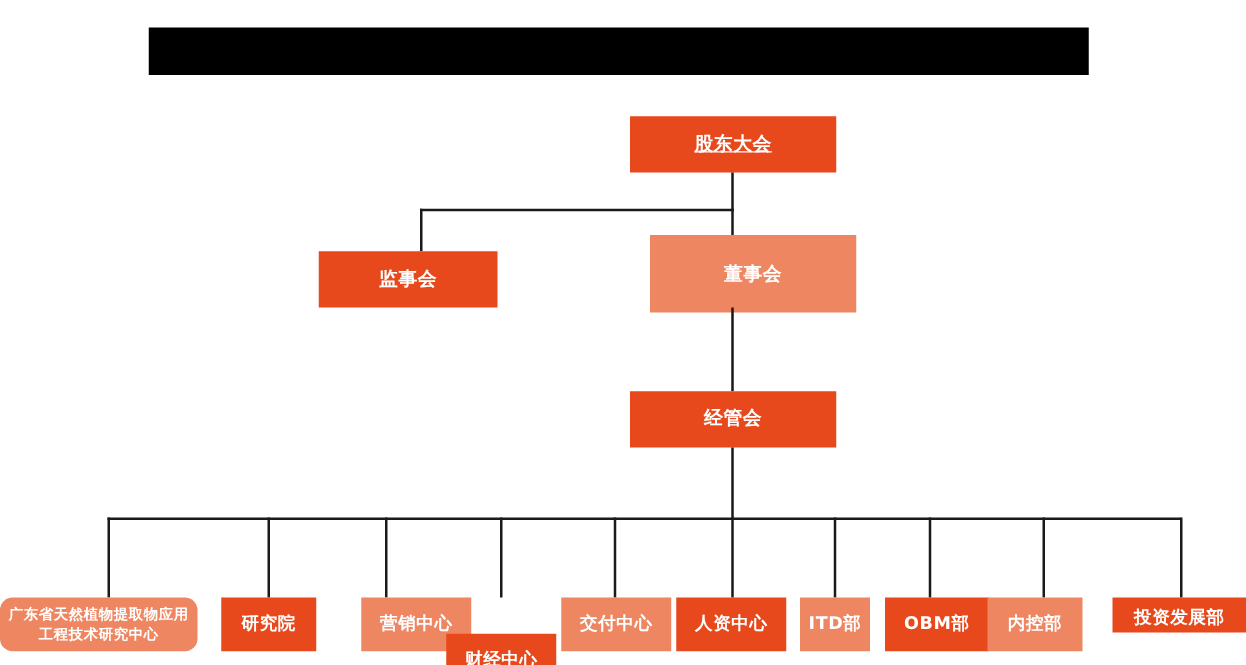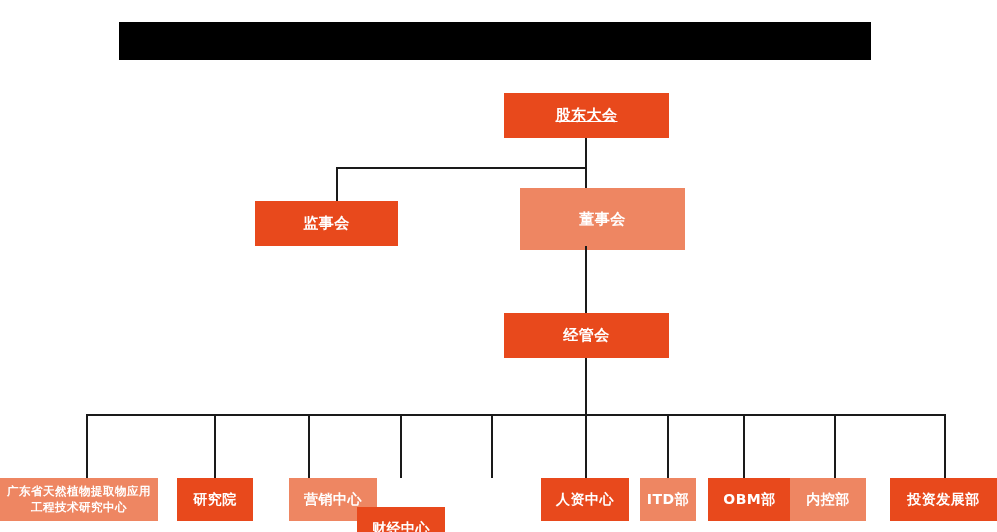--- a/index.html
+++ b/index.html
@@ -107,50 +107,53 @@
   <div class="line v" style="left:214px; top:414px; height:64px;"></div>
   <div class="line v" style="left:308px; top:414px; height:64px;"></div>
   <div class="line v" style="left:400px; top:414px; height:64px;"></div>
   <div class="line v" style="left:491px; top:414px; height:64px;"></div>
   <div class="line v" style="left:585px; top:414px; height:64px;"></div>
   <div class="line v" style="left:667px; top:414px; height:64px;"></div>
   <div class="line v" style="left:743px; top:414px; height:64px;"></div>
   <div class="line v" style="left:834px; top:414px; height:64px;"></div>
   <div class="line v" style="left:944px; top:414px; height:64px;"></div>
 
-  <div class="node light dept small" style="left:0px; top:478px; width:158px; height:43px;">
+  <div class="node light dept small" style="left:0px; top:478px; width:158px; height:43px;border-radius:10px;">
     <span>广东省天然植物提取物应用工程技术研究中心</span>
   </div>
 
   <div class="node dark dept" style="left:177px; top:478px; width:76px; height:43px;align-items:center;">
     <span>研究院</span>
   </div>
 
   <div class="node light dept" style="left:265px; top:478px; width:88px; height:43px;margin-left:24px;">
     <span>营销中心</span>
   </div>
 
   <div class="node dark dept" style="left:357px; top:478px; width:88px; height:43px;margin-top:29px;">
     <span>财经中心</span>
   </div>
 
+  <div class="node light dept" style="left:449px; top:478px; width:88px; height:43px;">
+    <span>交付中心</span>
+  </div>
 
   <div class="node light dept" style="left:640px; top:478px; width:56px; height:43px;">
     <span>ITD部</span>
   </div>
 
   <div class="node dark dept" style="left:541px; top:478px; width:88px; height:43px;">
     <span>人资中心</span>
   </div>
 
   <div class="node dark dept" style="left:708px; top:478px; width:83px; height:43px;">
     <span>OBM部</span>
   </div>
 
   <div class="node light dept" style="left:790px; top:478px; width:76px; height:43px;">
     <span>内控部</span>
   </div>
 
-  <div class="node dark dept" style="left:890px; top:478px; width:107px; height:43px;">
+  <div class="node dark dept" style="left:890px; top:478px; width:107px; height:28px;align-items:flex-end;">
     <span>投资发展部</span>
   </div>
 
 </div>
 
 </body></html>

